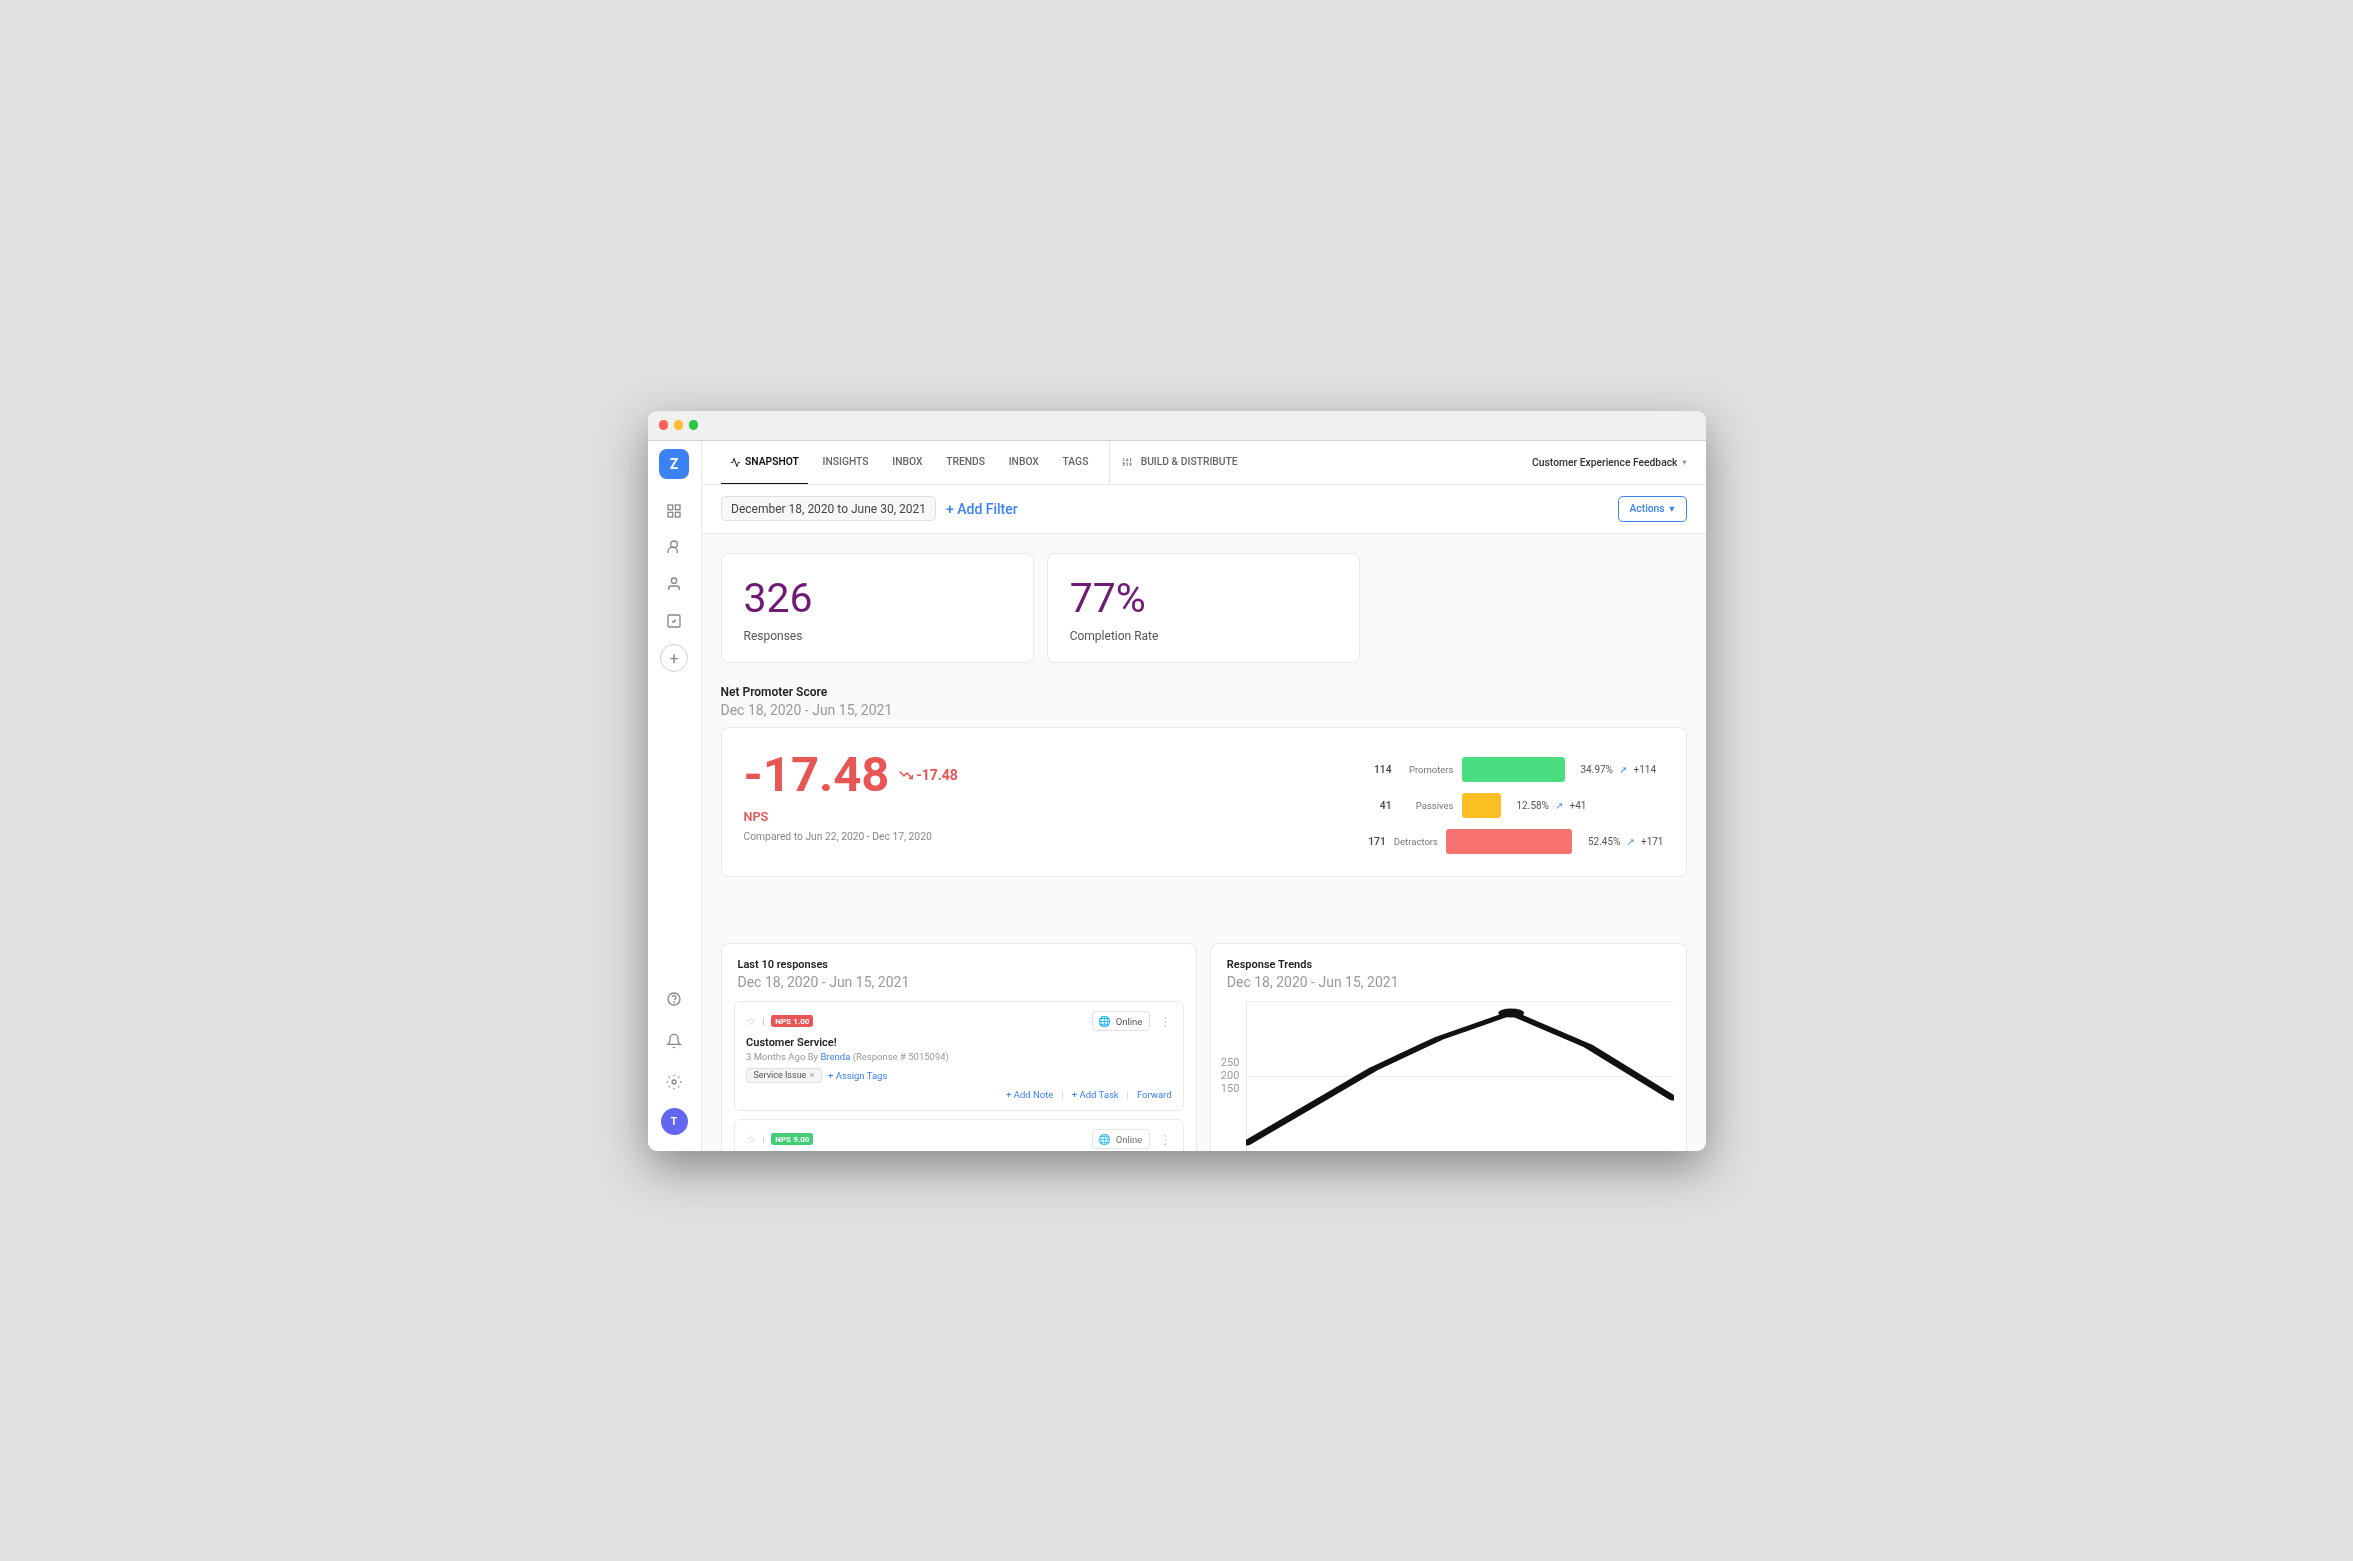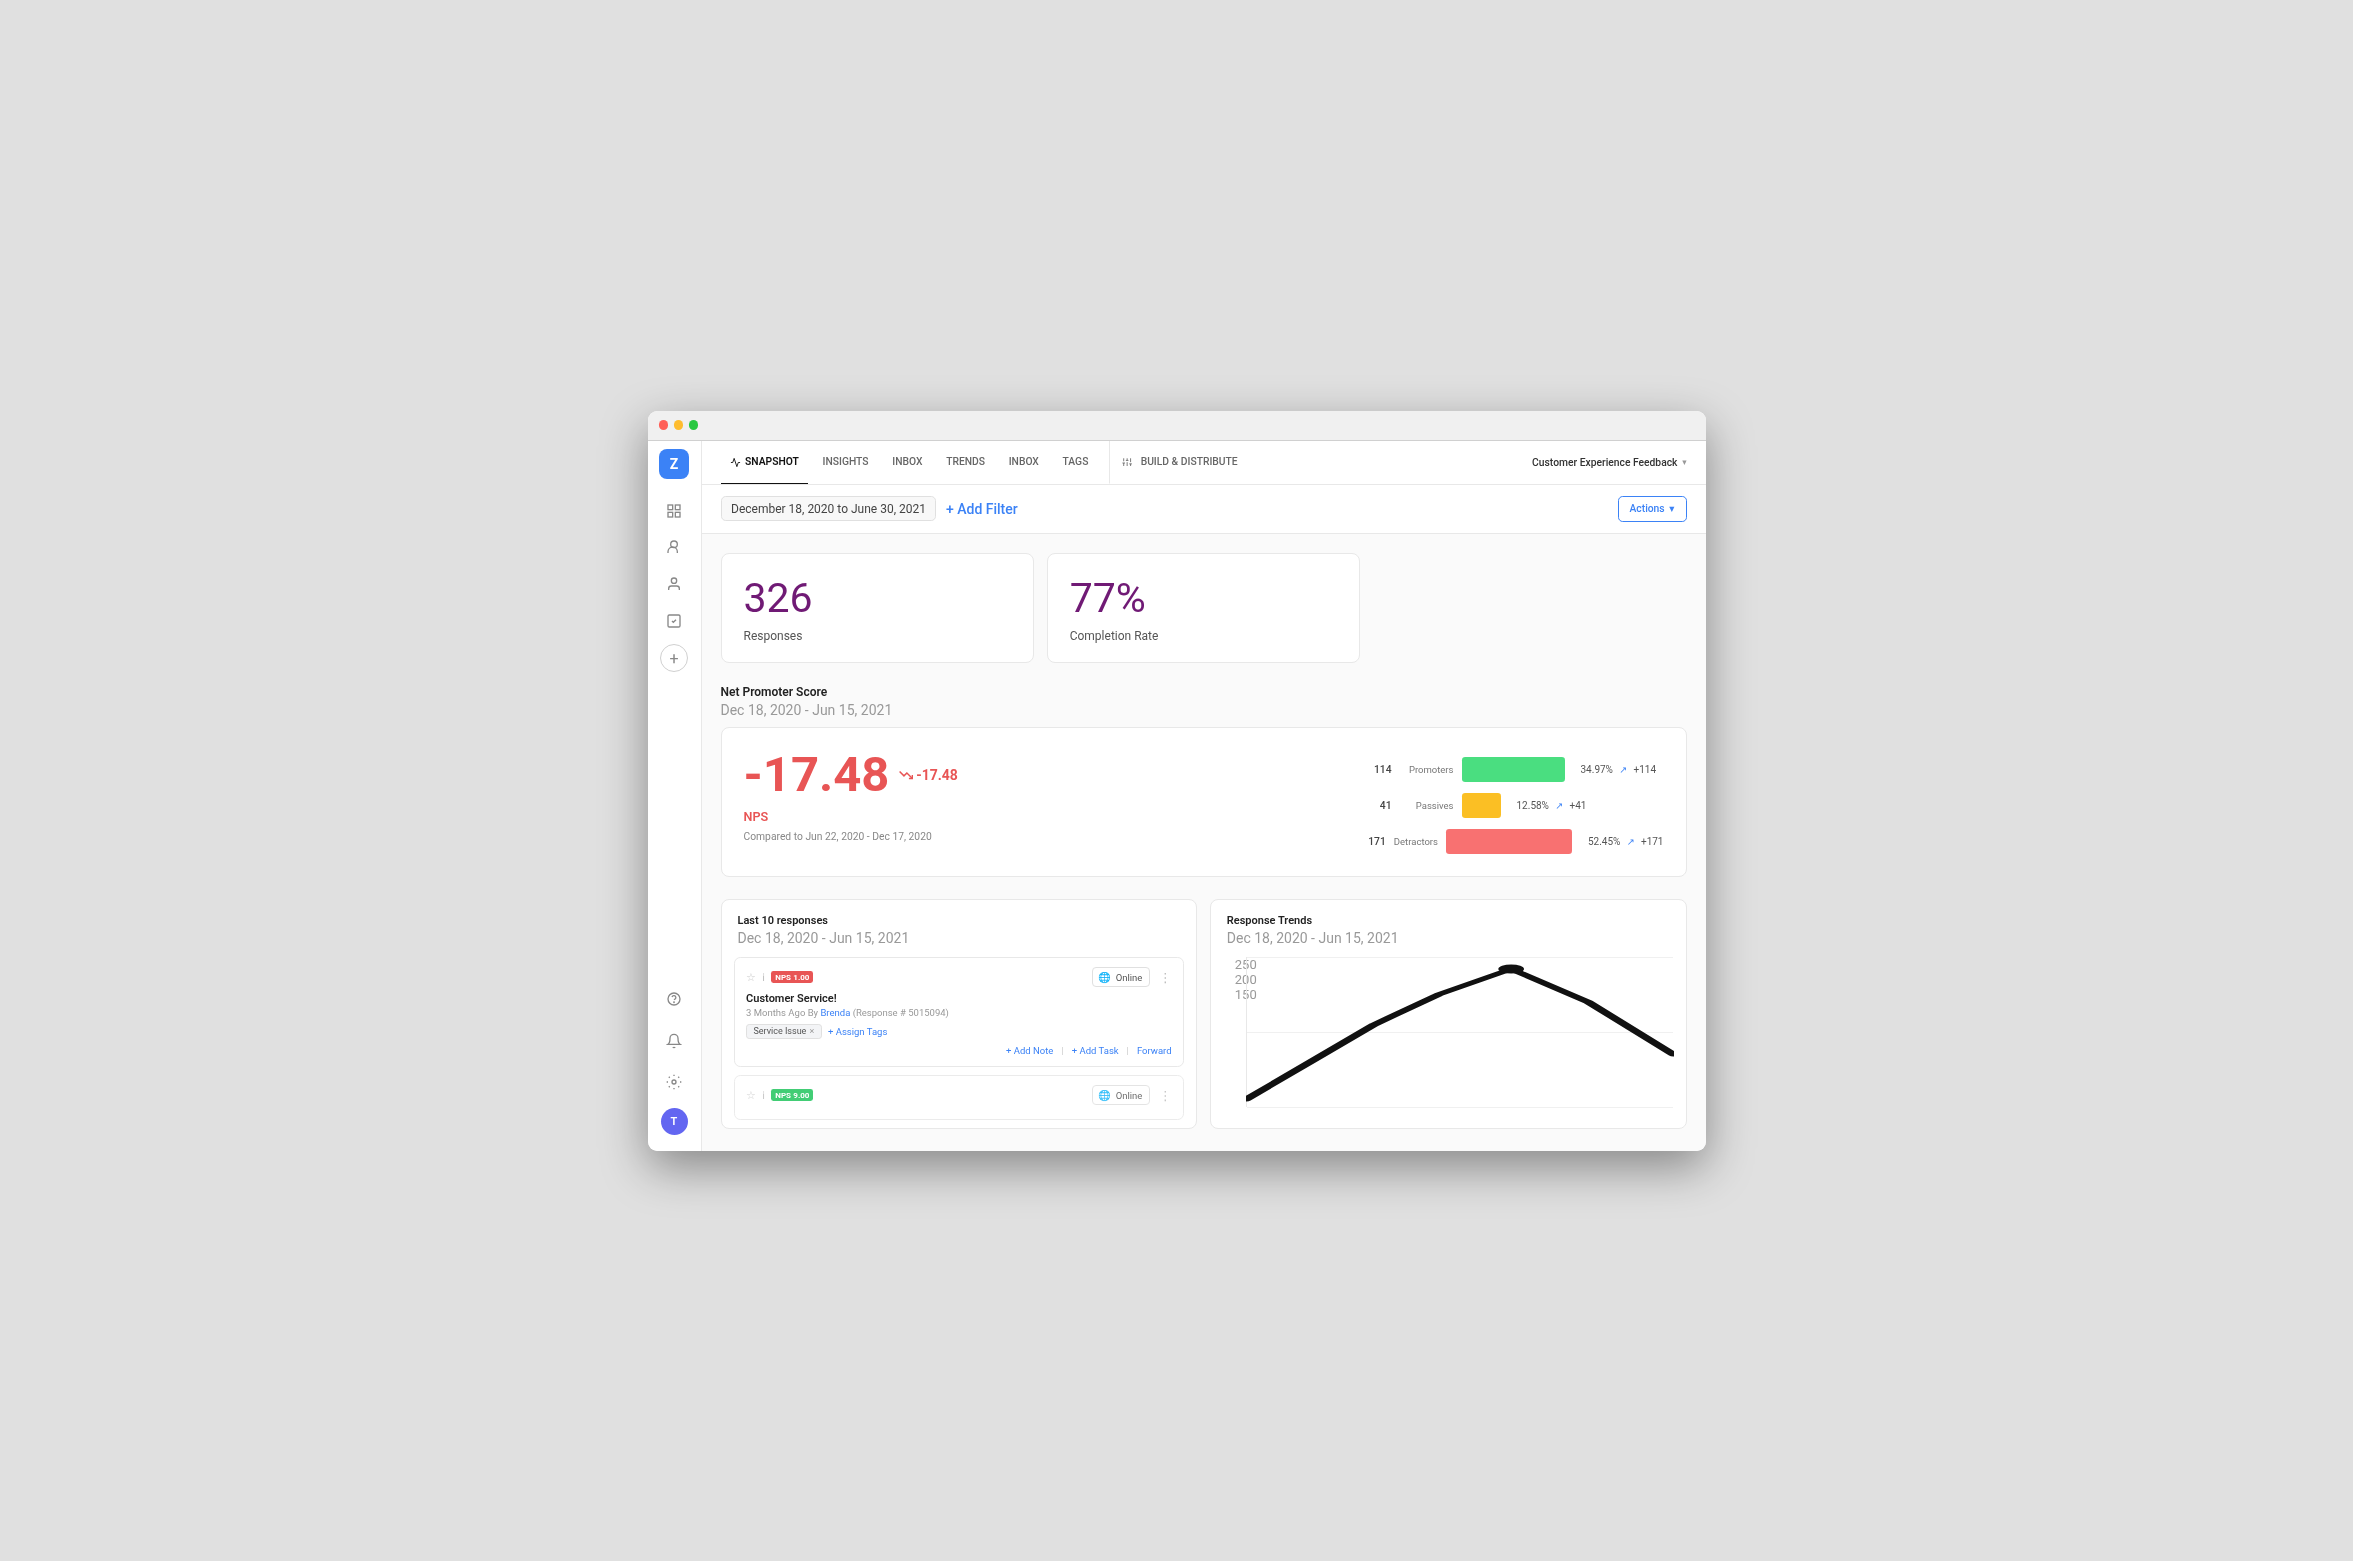--- a/index.html
+++ b/index.html
@@ -340,20 +340,21 @@
     .bottom-row {
       display: grid;
       grid-template-columns: 1fr 1fr;
       gap: 12.6px;
     }
     .responses-card, .trends-card {
       background: #fff;
       border-radius: 8px;
       border: 0.8px solid #e8e8e8;
       overflow: hidden;
+      margin-top: 44px;
     }
     .card-header {
       padding: 14px 16px 3.2px;
     }
     .card-header .section-label { font-size: 11px; }
     .card-header .section-date { margin-bottom: 0; }
 
     
     .response-list { padding: 0 12.6px; }
     .response-item {
@@ -442,27 +443,27 @@
     .response-actions .sep { color: #ccc; }
 
     
     .chart-area {
       padding: 8px 12.6px 12.6px;
       height: 174px;
       position: relative;
     }
     .chart-y-labels {
       position: absolute;
-      left: 24px;
+      left: 10px;
       top: 8px;
       bottom: 16px;
       display: flex;
       flex-direction: column;
-      justify-content: flex-start;
-      font-size: 13px;
+      justify-content: center;
+      font-size: 11px;
       color: #999;
     }
     .chart-grid {
       position: absolute;
       left: 35px;
       right: 12.6px;
       top: 8px;
       bottom: 16px;
       border-left: 0.8px solid #e8e8e8;
     }

